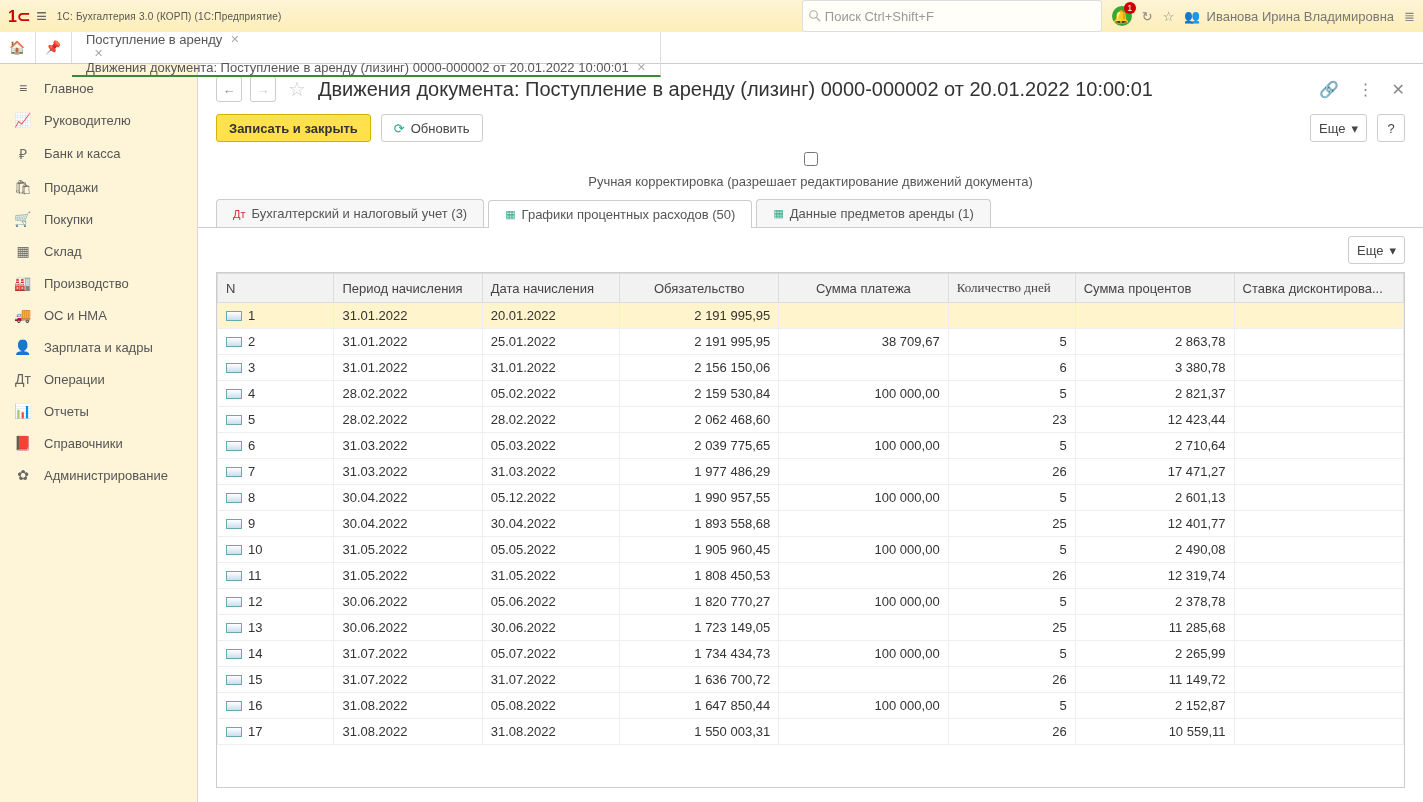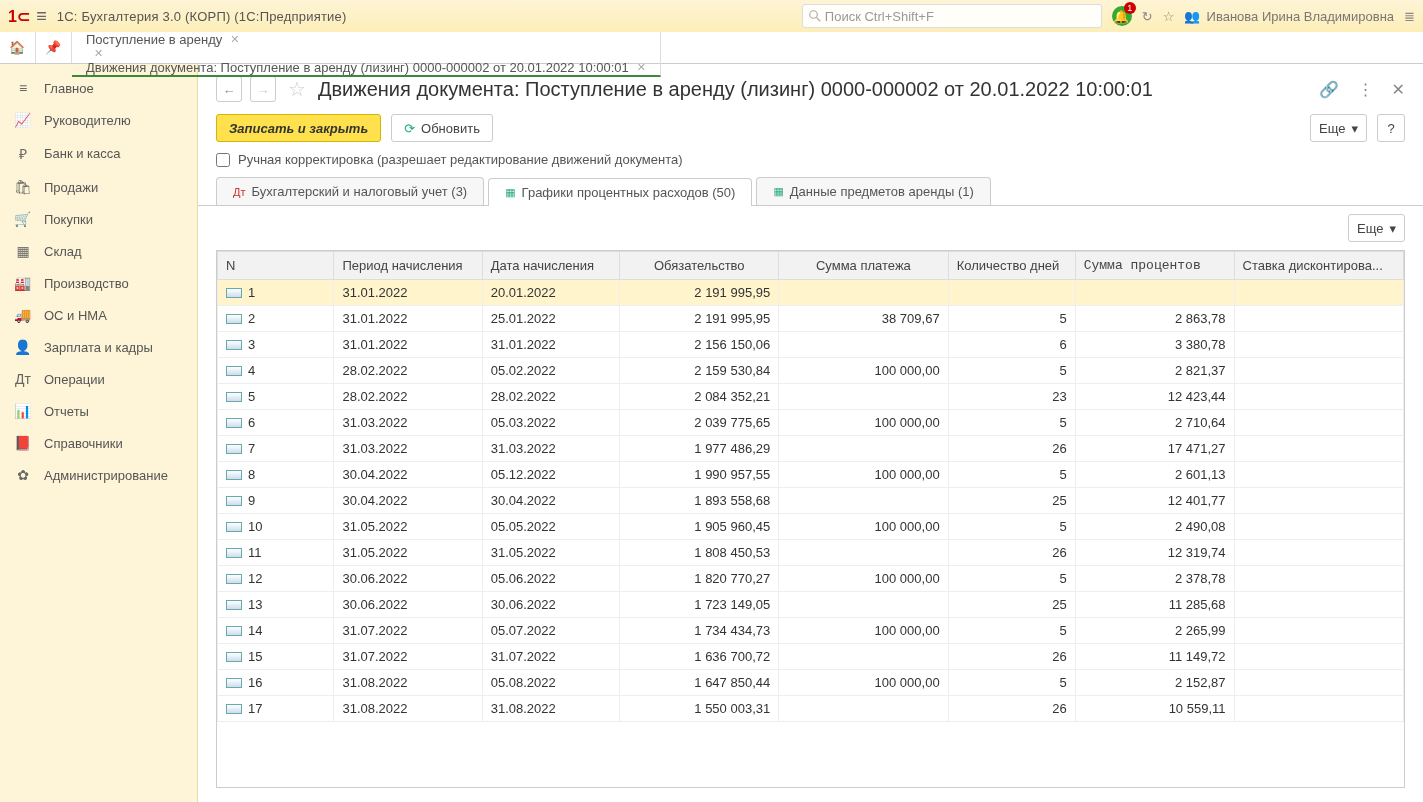--- a/index.html
+++ b/index.html
@@ -3,23 +3,23 @@
 <meta charset="utf-8">
 <style>
 * { box-sizing: border-box; margin: 0; padding: 0; }
 body { font-family: Arial, sans-serif; font-size: 13px; color: #333; background: #fff; overflow: hidden; }
 .app { width: 1423px; height: 802px; display: flex; flex-direction: column; }
 
 
 .topbar { height: 32px; background: linear-gradient(#fef4d6, #fdeeb8); display: flex; align-items: center; padding: 0 8px; }
 .topbar .logo { color: #c00; font-weight: bold; font-size: 16px; margin-right: 6px; }
 .topbar .hamburger { margin-right: 10px; color: #666; cursor: pointer; font-size: 18px; }
-.topbar .title { color: #555; font-size: 13px; letter-spacing: 0.2px; }
+.topbar .title { color: #555; font-size: 10px; letter-spacing: 0.2px; }
 .topbar .spacer { flex: 1; }
-.topbar .search { width: 300px; height: 24px; border: 1px solid #ddd; border-radius: 3px; background: #fffef8; display: flex; align-items: center; padding: 0 6px; color: #999; }
+.topbar .search { width: 300px; height: 32px; border: 1px solid #ddd; border-radius: 3px; background: #fffef8; display: flex; align-items: center; padding: 0 6px; color: #999; }
 .topbar .search svg { margin-right: 4px; }
 .topbar .icon-btn { margin-left: 10px; color: #888; cursor: pointer; position: relative; }
 .topbar .bell { width: 20px; height: 20px; background: #3a3; border-radius: 50%; display:flex; align-items:center; justify-content:center; color:#fff; position:relative; }
 .topbar .bell .badge { position:absolute; top:-4px; right:-4px; background:#c00; color:#fff; font-size:9px; border-radius:50%; width:12px; height:12px; display:flex; align-items:center; justify-content:center; }
 .topbar .username { margin-left: 6px; color: #777; font-size: 13px; }
 
 
 .tabstrip { height: 32px; background: #fff; border-bottom: 1px solid #ccc; display: flex; align-items: stretch; }
 .tabstrip .iconcell { width: 36px; display:flex; align-items:center; justify-content:center; border-right: 1px solid #ddd; color:#666; cursor:pointer; }
 .tabstrip .tab { padding: 0 14px; display:flex; align-items:center; border-right:1px solid #ddd; color:#555; cursor:pointer; position:relative; white-space:nowrap; }
@@ -38,27 +38,27 @@
 .pagehead { display:flex; align-items:center; padding: 12px 18px 8px 18px; gap:8px; }
 .navbtn { width:26px; height:26px; border:1px solid #ccc; border-radius:3px; display:flex; align-items:center; justify-content:center; color:#888; cursor:pointer; }
 .navbtn.disabled { color:#ccc; }
 .star { color:#ccc; font-size:20px; cursor:pointer; margin: 0 4px; }
 .pagetitle { font-size: 20px; color:#333; flex:1; }
 .headicon { color:#888; margin-left:10px; cursor:pointer; font-size:16px; }
 
 
 .toolbar { display:flex; align-items:center; padding: 4px 18px 10px 18px; gap:10px; }
 .btn { height: 28px; padding: 0 12px; border:1px solid #ccc; border-radius:3px; background:#fff; display:flex; align-items:center; gap:6px; cursor:pointer; color:#444; font-size:13px; }
-.btn.primary { background: #ffe14d; border-color:#d4b400; font-weight:bold; color:#333;font-style:italic; }
+.btn.primary { background: #ffe14d; border-color:#d4b400; font-weight:bold; color:#333; }
 .toolbar .spacer { flex:1; }
 .btn.small { padding: 0 8px; }
 .helpbtn { width:28px; justify-content:center; }
 
 
-.checkrow { padding: 0 18px 10px 18px; display:flex; align-items:center; gap:8px; color:#555; }
+.checkrow { padding: 0 18px 10px 18px; display:flex; align-items:center; gap:8px; color:#555;flex-direction:column; }
 .checkrow input { width:14px; height:14px; }
 
 
 .inner-tabs { display:flex; align-items:flex-end; padding: 0 18px; border-bottom:1px solid #ccc; }
 .inner-tab { padding: 6px 16px; border:1px solid #ccc; border-bottom:none; border-radius:4px 4px 0 0; margin-right:4px; background:#f7f7f7; color:#555; display:flex; align-items:center; gap:6px; cursor:pointer; }
 .inner-tab.active { background:#fff; position:relative; top:1px; }
 .inner-tab .tabicn { font-size:11px; }
 
 
 .tablebar { padding: 8px 18px; display:flex; justify-content:flex-end; }
@@ -71,21 +71,21 @@
 tbody tr:first-child td { background:#fff4cc; }
 .num-col { text-align:right; }
 .rowicn { display:inline-block; width:16px; height:10px; border:1px solid #6aa; background:linear-gradient(#fff,#cde); margin-right:6px; vertical-align:middle; }
 .ncell { display:flex; align-items:center; }
 .col-n { width:110px; }
 .col-period { width:140px; }
 .col-date { width:130px; }
 .col-liab { width:150px; }
 .col-pay { width:160px; }
 .col-days { width:120px; }
-.col-int { width:150px;font-family:Liberation Mono, monospace; }
+.col-int { width:150px; }
 .col-rate { width:160px; }
 </style>
 </head>
 <body>
 
 <div class="app">
 
   <div class="topbar">
     <span class="logo">1⊂</span>
     <span class="hamburger">≡</span>
@@ -241,21 +241,21 @@
 
       <div class="tablewrap">
         <table>
           <thead>
             <tr>
               <th class="col-n">N</th>
               <th class="col-period">Период начисления</th>
               <th class="col-date">Дата начисления</th>
               <th class="col-liab num-col" style="text-align:center;">Обязательство</th>
               <th class="col-pay num-col" style="text-align:center;">Сумма платежа</th>
-              <th class="col-days num-col" style="text-align:left;">Количество дней</th>
+              <th class="col-days num-col" style="text-align:left;font-family:Liberation Serif, serif;">Количество дней</th>
               <th class="col-int num-col" style="text-align:left;">Сумма процентов</th>
               <th class="col-rate">Ставка дисконтирова...</th>
             </tr>
           </thead>
           <tbody id="tbody">
               <tr>
                 <td>
                   <span class="ncell"><span class="rowicn"></span>1</span>
                 </td>
                 <td>31.01.2022</td>
@@ -301,21 +301,21 @@
                 <td class="num-col">5</td>
                 <td class="num-col">2 821,37</td>
                 <td></td>
               </tr>
               <tr>
                 <td>
                   <span class="ncell"><span class="rowicn"></span>5</span>
                 </td>
                 <td>28.02.2022</td>
                 <td>28.02.2022</td>
-                <td class="num-col">2 084 352,21</td>
+                <td class="num-col">2 062 468,60</td>
                 <td class="num-col"></td>
                 <td class="num-col">23</td>
                 <td class="num-col">12 423,44</td>
                 <td></td>
               </tr>
               <tr>
                 <td>
                   <span class="ncell"><span class="rowicn"></span>6</span>
                 </td>
                 <td>31.03.2022</td>

